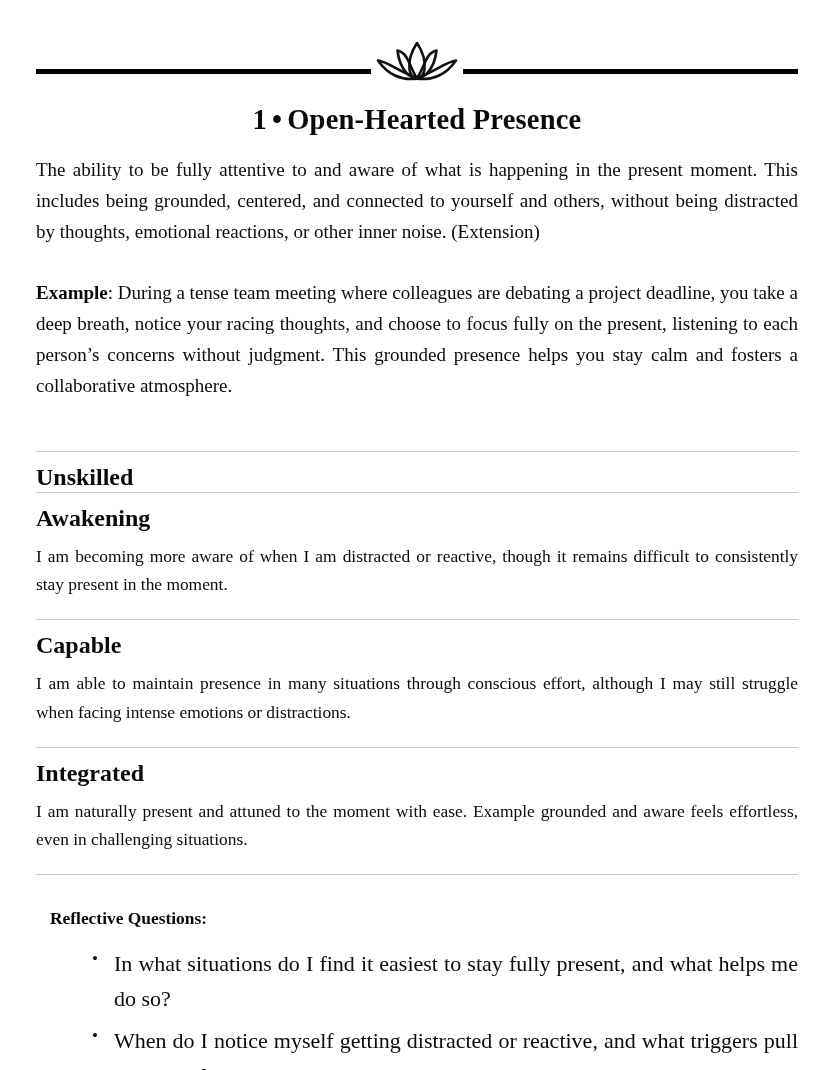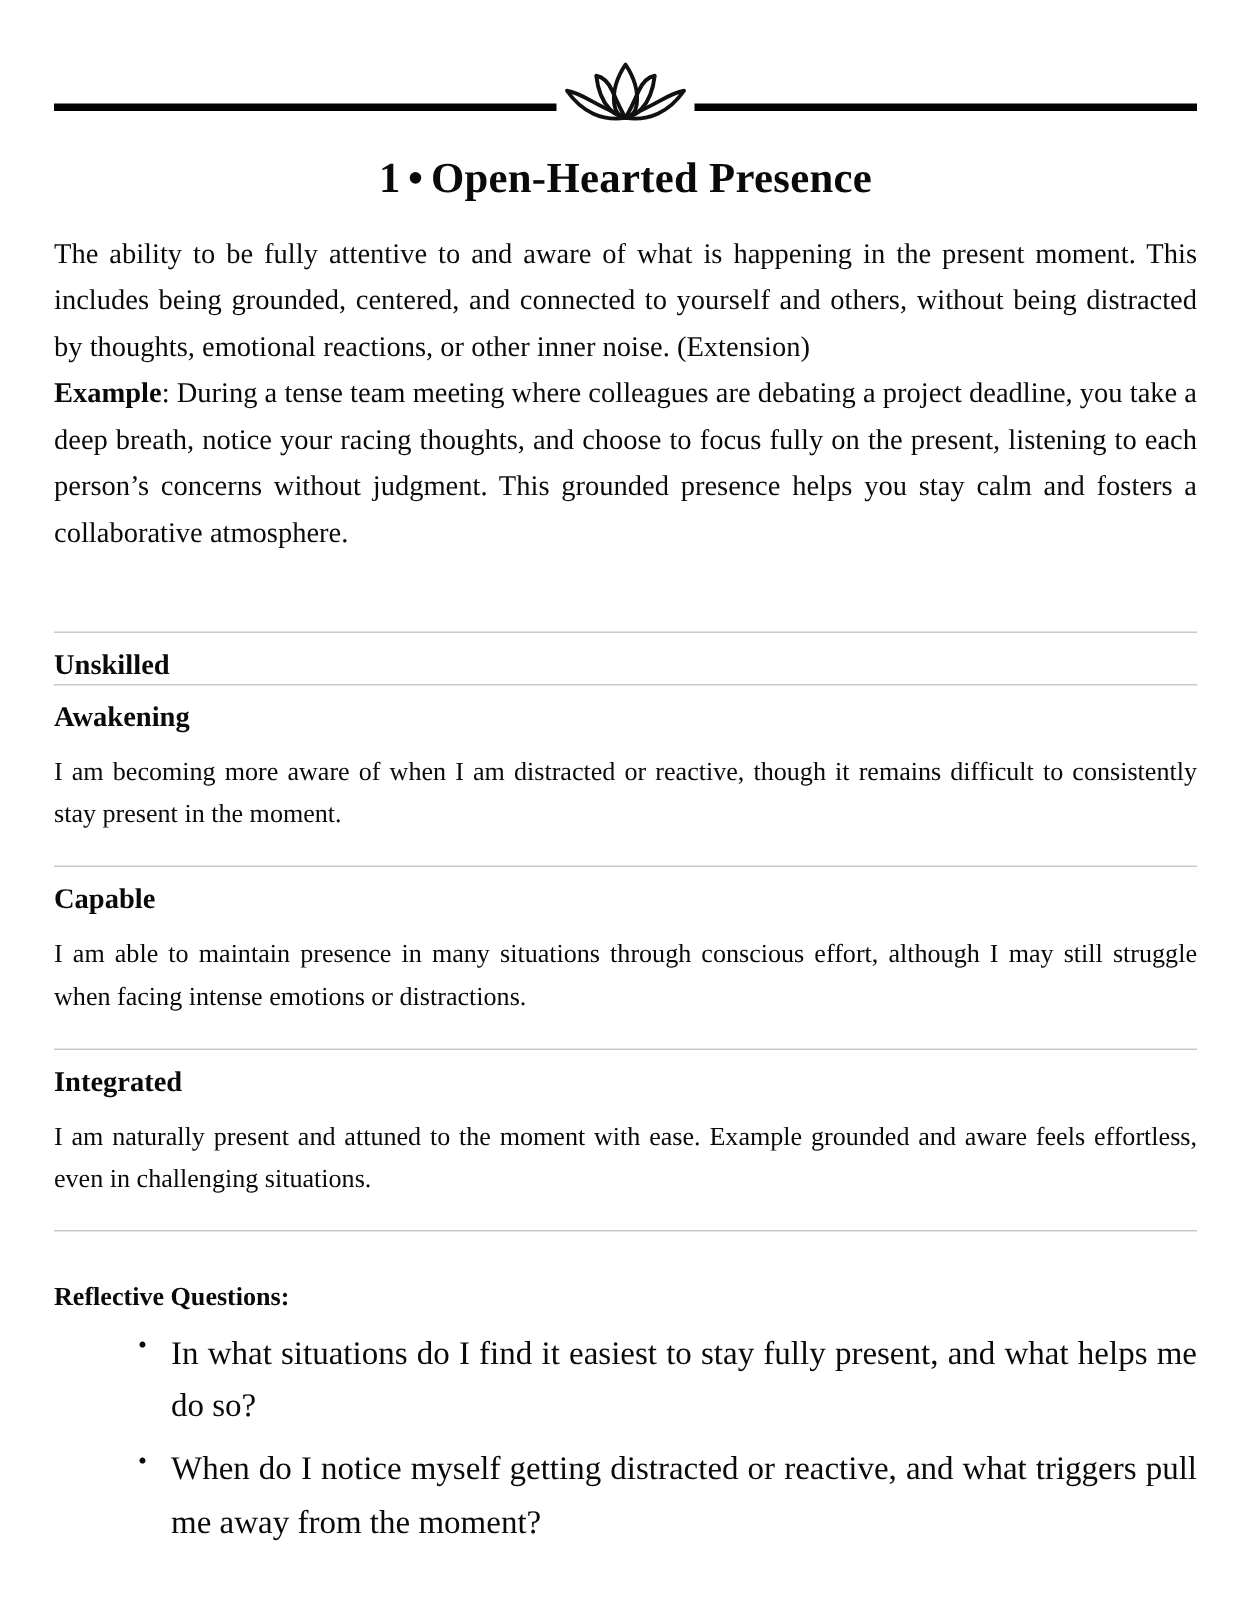--- a/index.html
+++ b/index.html
@@ -71,52 +71,52 @@
   
   p.body-text {
     margin: 0;
     text-align: justify;
     text-justify: inter-word;
     font-size: 19px;
     line-height: 1.63;
     hyphens: none;
   }
   .definition-block { margin-top: 20px; }
-  .example-block { }
+  .example-block { margin-top: 30px; }
   .bold-lead { font-weight: bold; }
 
   
   .levels { margin-top: 49px; }
   .level-section { }
   .level-rule {
     height: 1px;
     background: #c8c8c8;
     width: 100%;
   }
   .level-title {
     margin: 0;
     padding-top: 11px;
-    font-size: 19px;
+    font-size: 24px;
     font-weight: bold;
     line-height: 1.2;
   }
   .level-desc {
     margin: 0;
     padding-top: 9px;
     padding-bottom: 21px;
     text-align: justify;
     text-justify: inter-word;
     font-size: 17.4px;
     line-height: 1.63;
   }
 
   
   .reflective-block { margin-top: 30px; }
   .section-label {
-    margin: 0;
+    margin: 14px;
     font-size: 17.4px;
     font-weight: bold;
     line-height: 1.5;
   }
   ul.question-list {
     margin: 6px 0 0 0;
     padding-left: 56px;
     list-style: none;
   }
   ul.question-list li {

